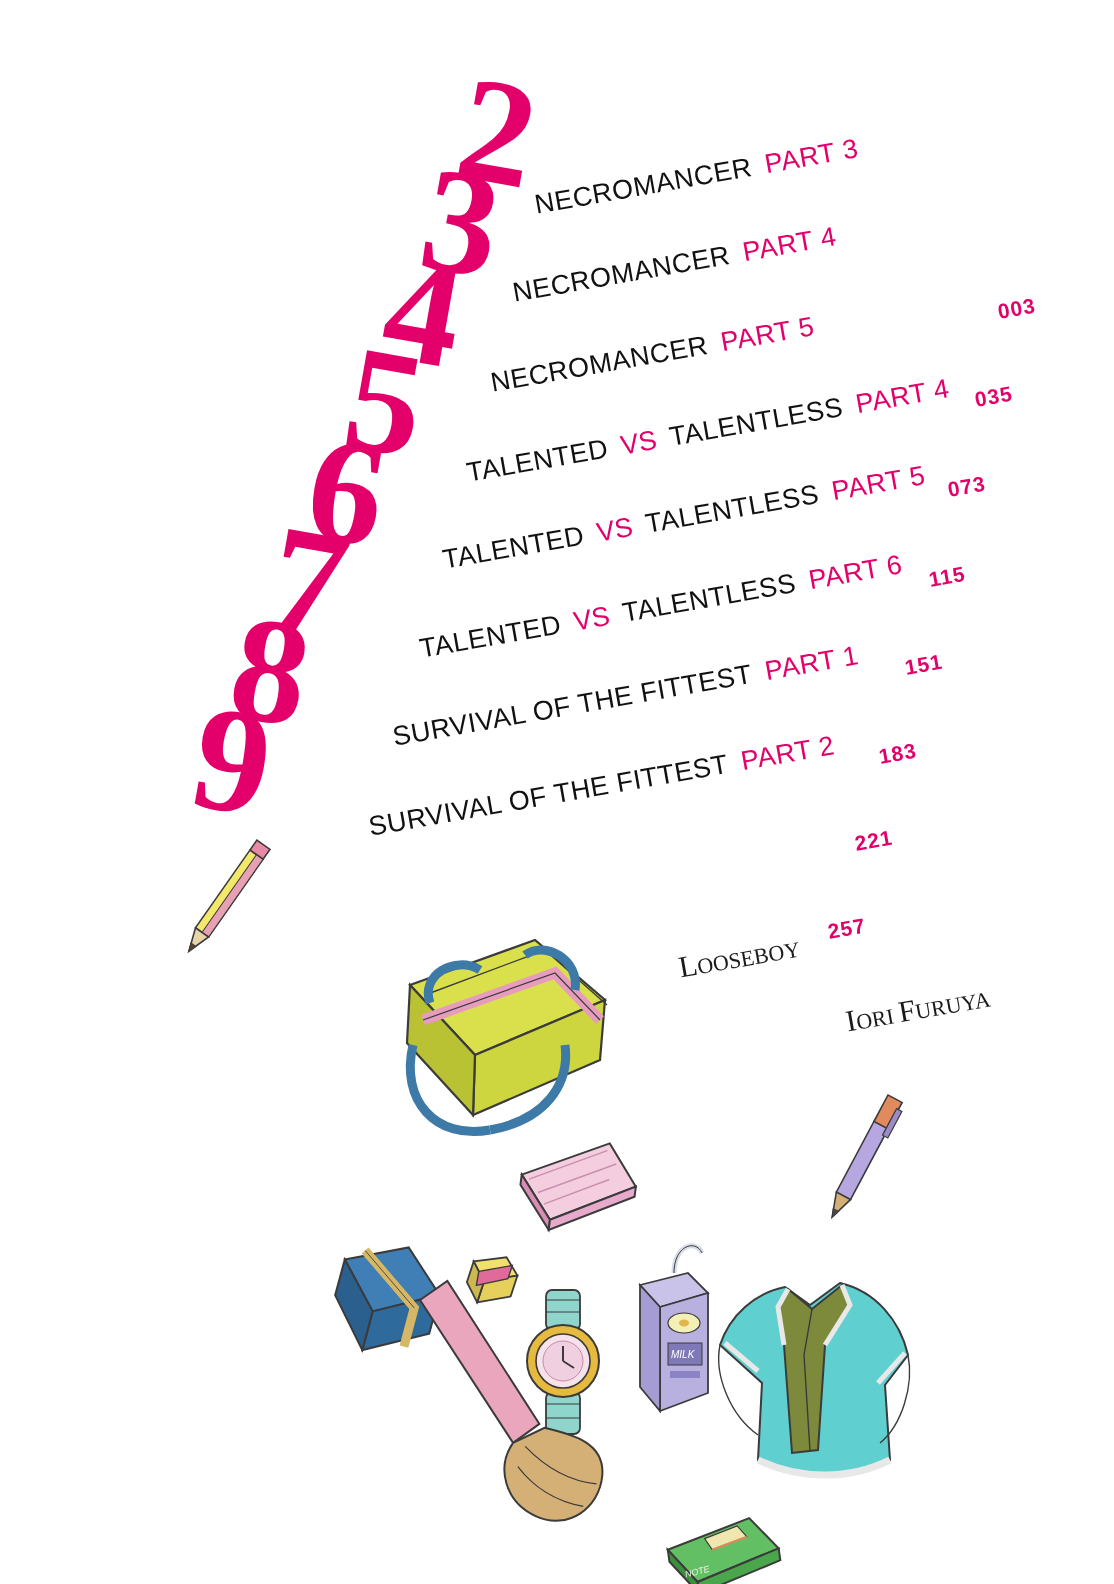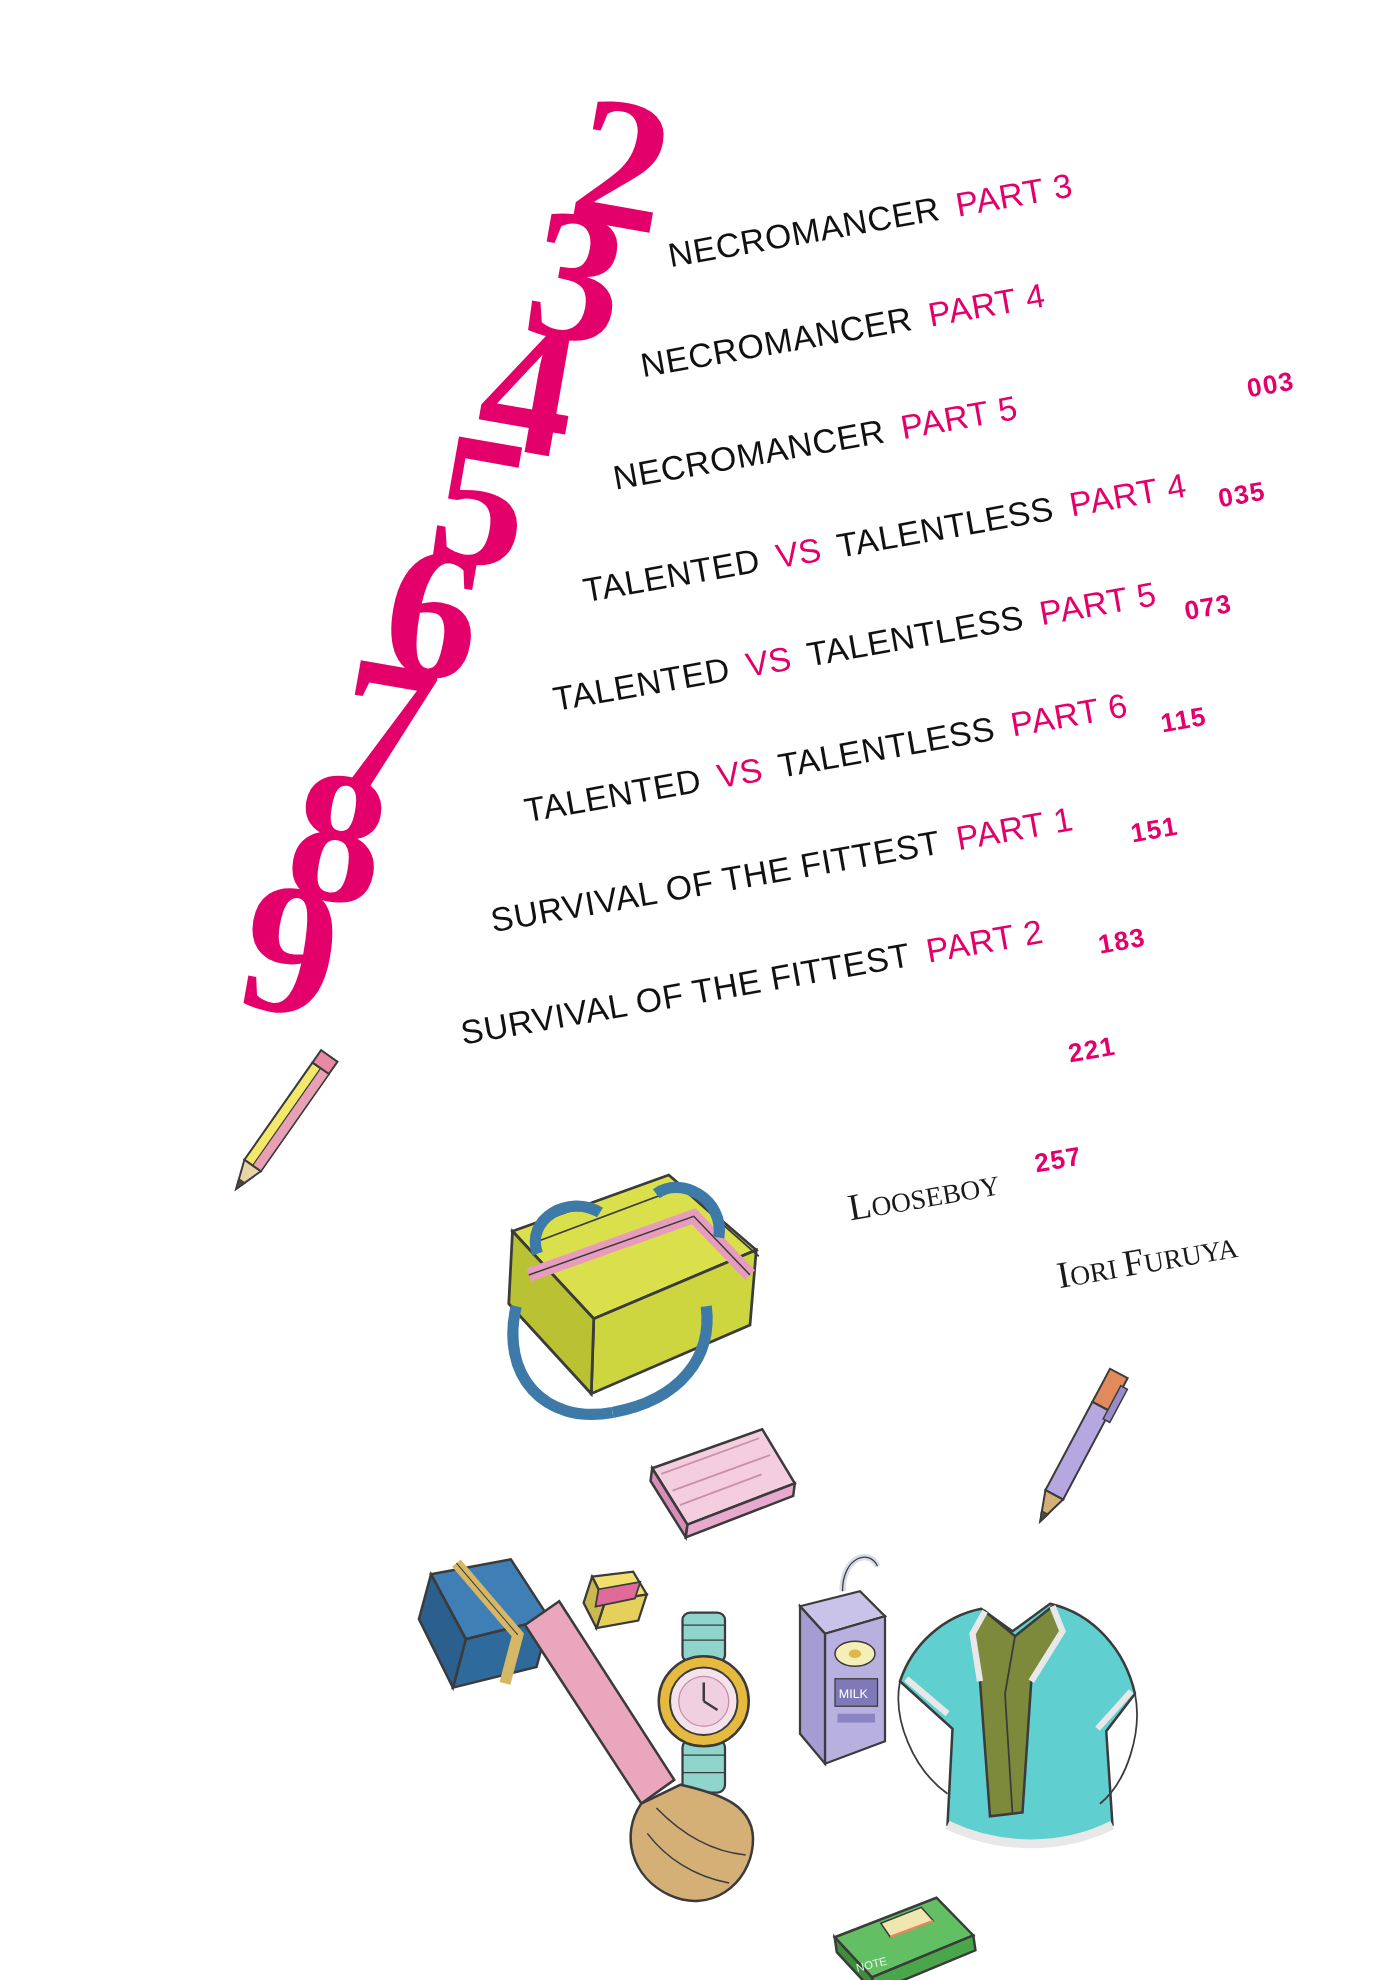--- a/index.html
+++ b/index.html
@@ -81,20 +81,21 @@
   .credit .big { font-size: 30px; }
   .credit .small { font-size: 22px; }
 
   
   .art {
     position: absolute;
     left: 0;
     top: 830px;
     width: 1114px;
     height: 754px;
+    font-style: italic;
   }
 </style>
 </head>
 <body>
 
 <div class="numbers" style="transform: rotate(10deg);">
   <span class="num" style="left:170px; top:-10px;">2</span>
   <span class="num" style="left:150px; top:85px;">3</span>
   <span class="num" style="left:128px; top:180px;">4</span>
   <span class="num" style="left:106px; top:275px;">5</span>

